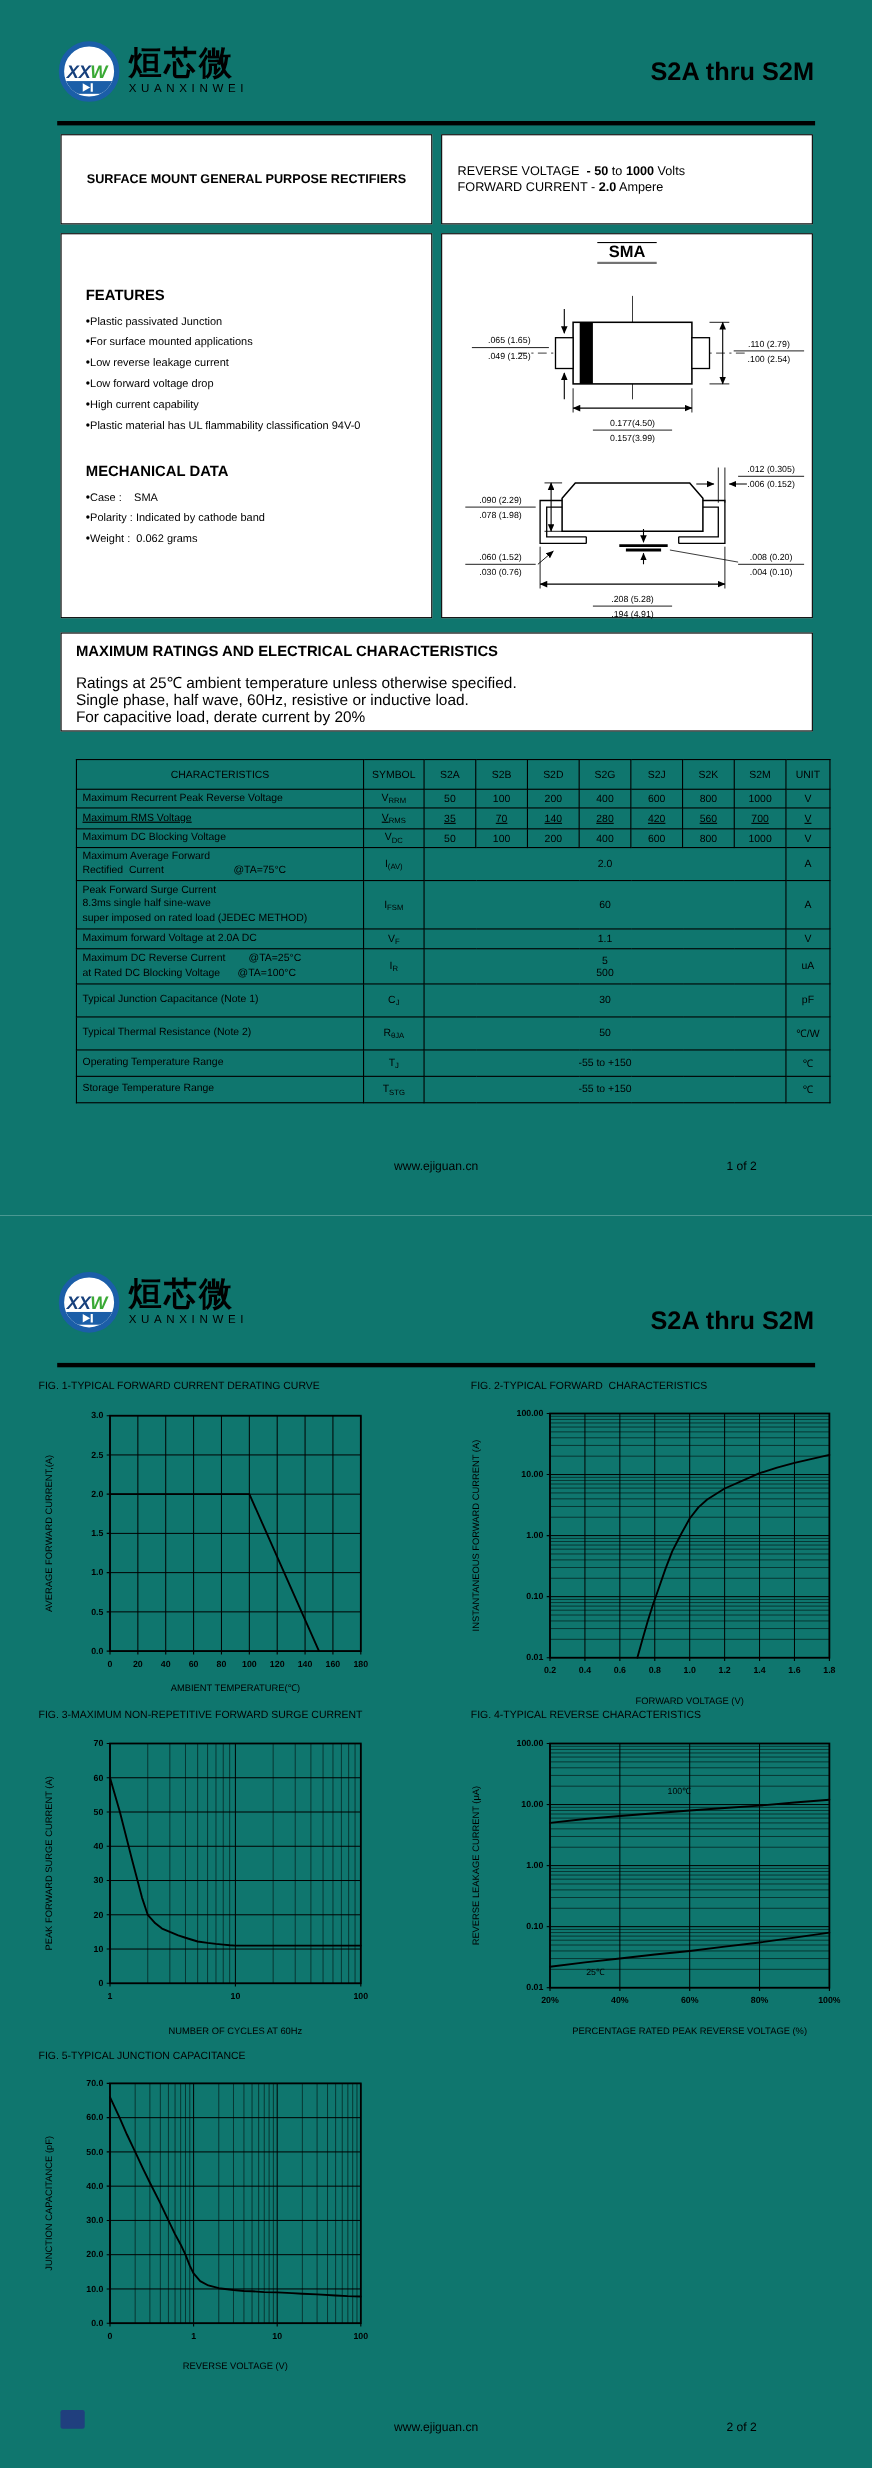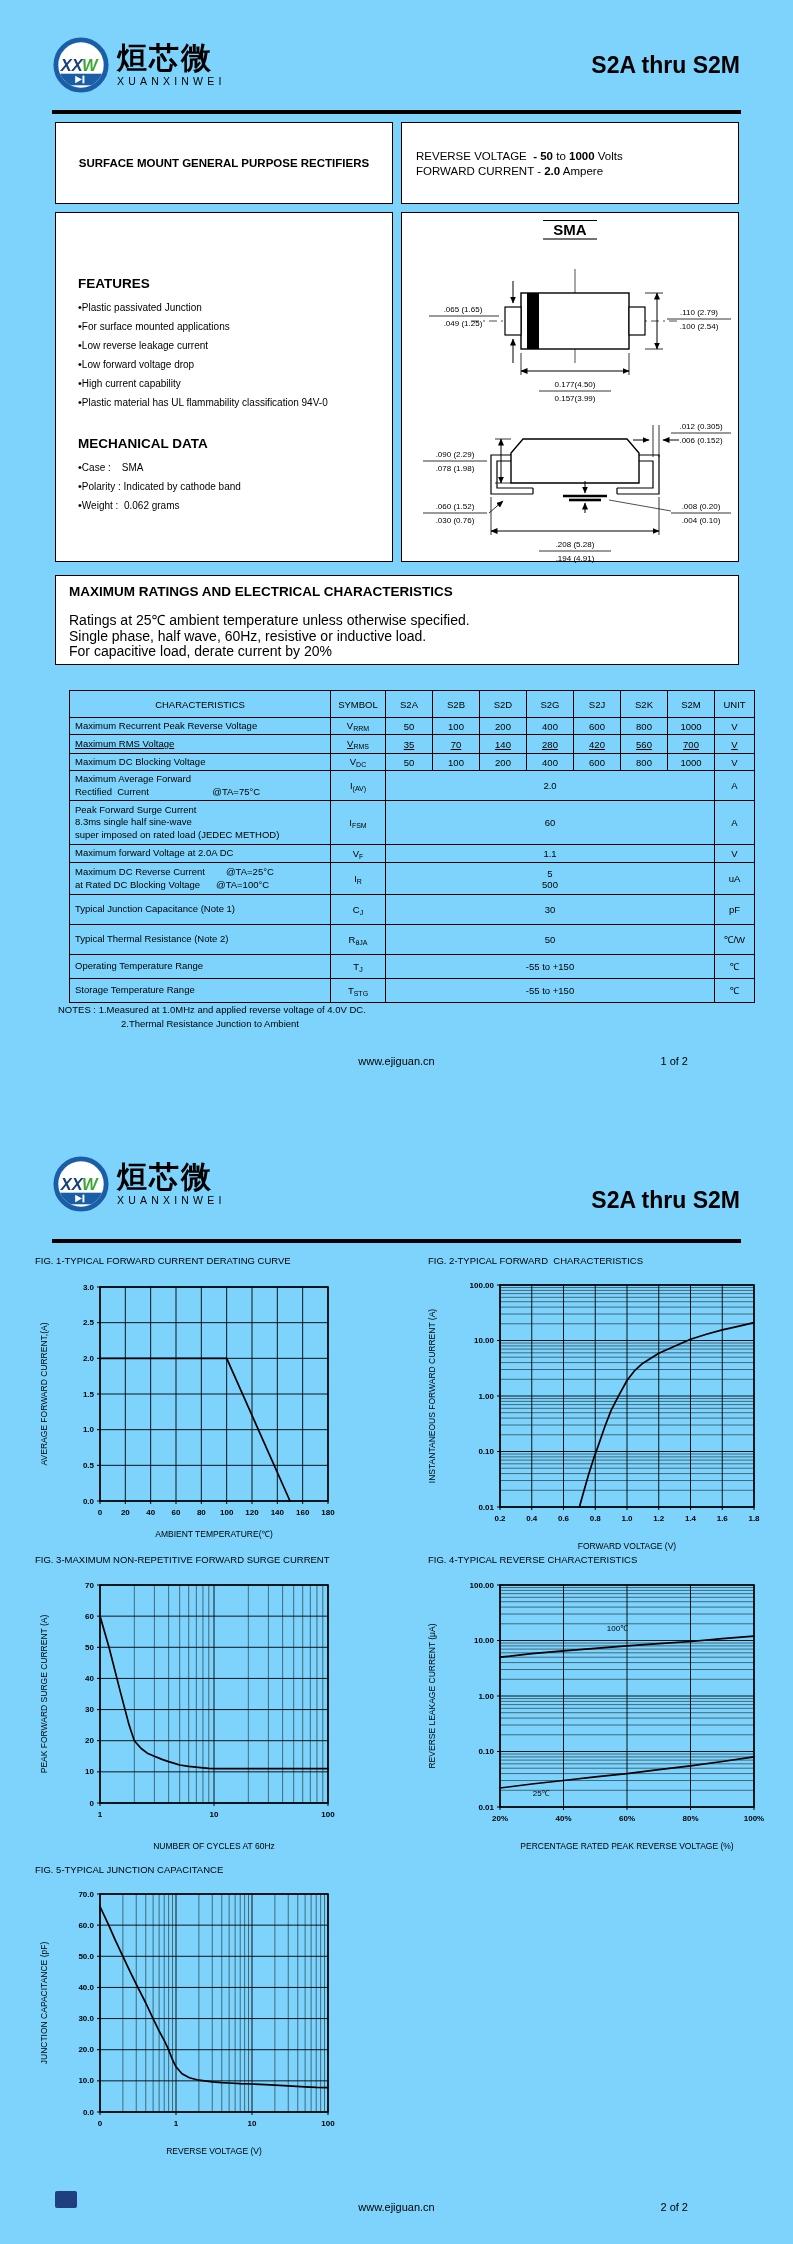--- a/index.html
+++ b/index.html
@@ -1,18 +1,18 @@
 <!DOCTYPE html>
 <html><head>
 <meta charset="utf-8">
 <style>
   * { box-sizing: border-box; margin: 0; padding: 0; }
   html,body { background:#fff; }
   body { width:793px; font-family:"Liberation Sans", sans-serif; color:#000; }
-  .page { position:relative; width:793px; background:#7dd3fc; overflow:hidden; }
+  .page { position:relative; width:793px; background:#0f766e; overflow:hidden; }
   #page1 { height:1105px; }
   #page2 { height:1139px; }
 
   
   .brand { position:absolute; display:flex; align-items:center; gap:7px; }
   #page1 .brand { left:52px; top:36px; }
   #page2 .brand { left:52px; top:50px; }
   .brand-cn { font-size:30px; font-weight:bold; letter-spacing:2px; line-height:30px; }
   .brand-en { font-size:10.5px; letter-spacing:4.2px; margin-top:2px; }
   .doc-title { position:absolute; right:53px; font-size:23px; font-weight:bold; }
@@ -20,21 +20,21 @@
   #page2 .doc-title { top:82px; }
   .rule { position:absolute; left:52px; right:52px; height:4px; background:#000; }
   #page1 .rule { top:110px; }
   #page2 .rule { top:134px; }
 
   .box { position:absolute; border:1.5px solid #000; background:#fff; }
   .hdr-left { left:55px; top:122px; width:338px; height:82px; display:flex; justify-content:center; align-items:center; gap:3px; font-weight:bold; font-size:11.5px; }
   .hdr-right { left:401px; top:122px; width:338px; height:82px; display:flex; flex-direction:column; justify-content:center; gap:3px; font-size:11.5px; padding-left:14px; }
   .hdr-right b { font-weight:bold; }
 
-  .feat-box { left:55px; top:212px; width:338px; height:350px; padding:63px 10px 0 22px; }
+  .feat-box { left:55px; top:212px; width:338px; height:350px; padding:48px 10px 0 22px; }
   .section-title { font-size:13.5px; font-weight:bold; margin-bottom:7px; }
   .section-title.mech { margin-top:24px; }
   .b-row { font-size:10px; line-height:19px; white-space:pre; }
   .b-row::before { content:"\2022 "; font-size:11px; }
 
   .pkg-box { left:401px; top:212px; width:338px; height:350px; }
   .sma-label { text-align:center; margin-top:8px; height:20px; }
   .sma-label span { font-weight:bold; font-size:15px; border-bottom:2px solid #737373; border-top:1px solid #000; padding:0 10px; }
   .pkg-box svg { display:block; margin:0 auto; }
   .dim { font-size:8px; text-anchor:middle; }
@@ -385,24 +385,20 @@
           </td>
           <td><span class="sym-main">T</span><span class="sym-sub">STG</span></td>
           <td colspan="7">
             <div>-55 to +150</div>
           </td>
           <td>℃</td>
         </tr>
       </tbody>
     </table>
 
-  <div class="notes">
-    <div class="n1">NOTES : 1.Measured at 1.0MHz and applied reverse voltage of 4.0V DC.</div>
-    <div class="n2">2.Thermal Resistance Junction to Ambient</div>
-  </div>
 
   <div class="footer">
     <span class="url">www.ejiguan.cn</span>
     <span class="pagenum">1 of 2</span>
   </div>
 </div>
 
 <div class="page" id="page2">
 
   <div class="brand">

